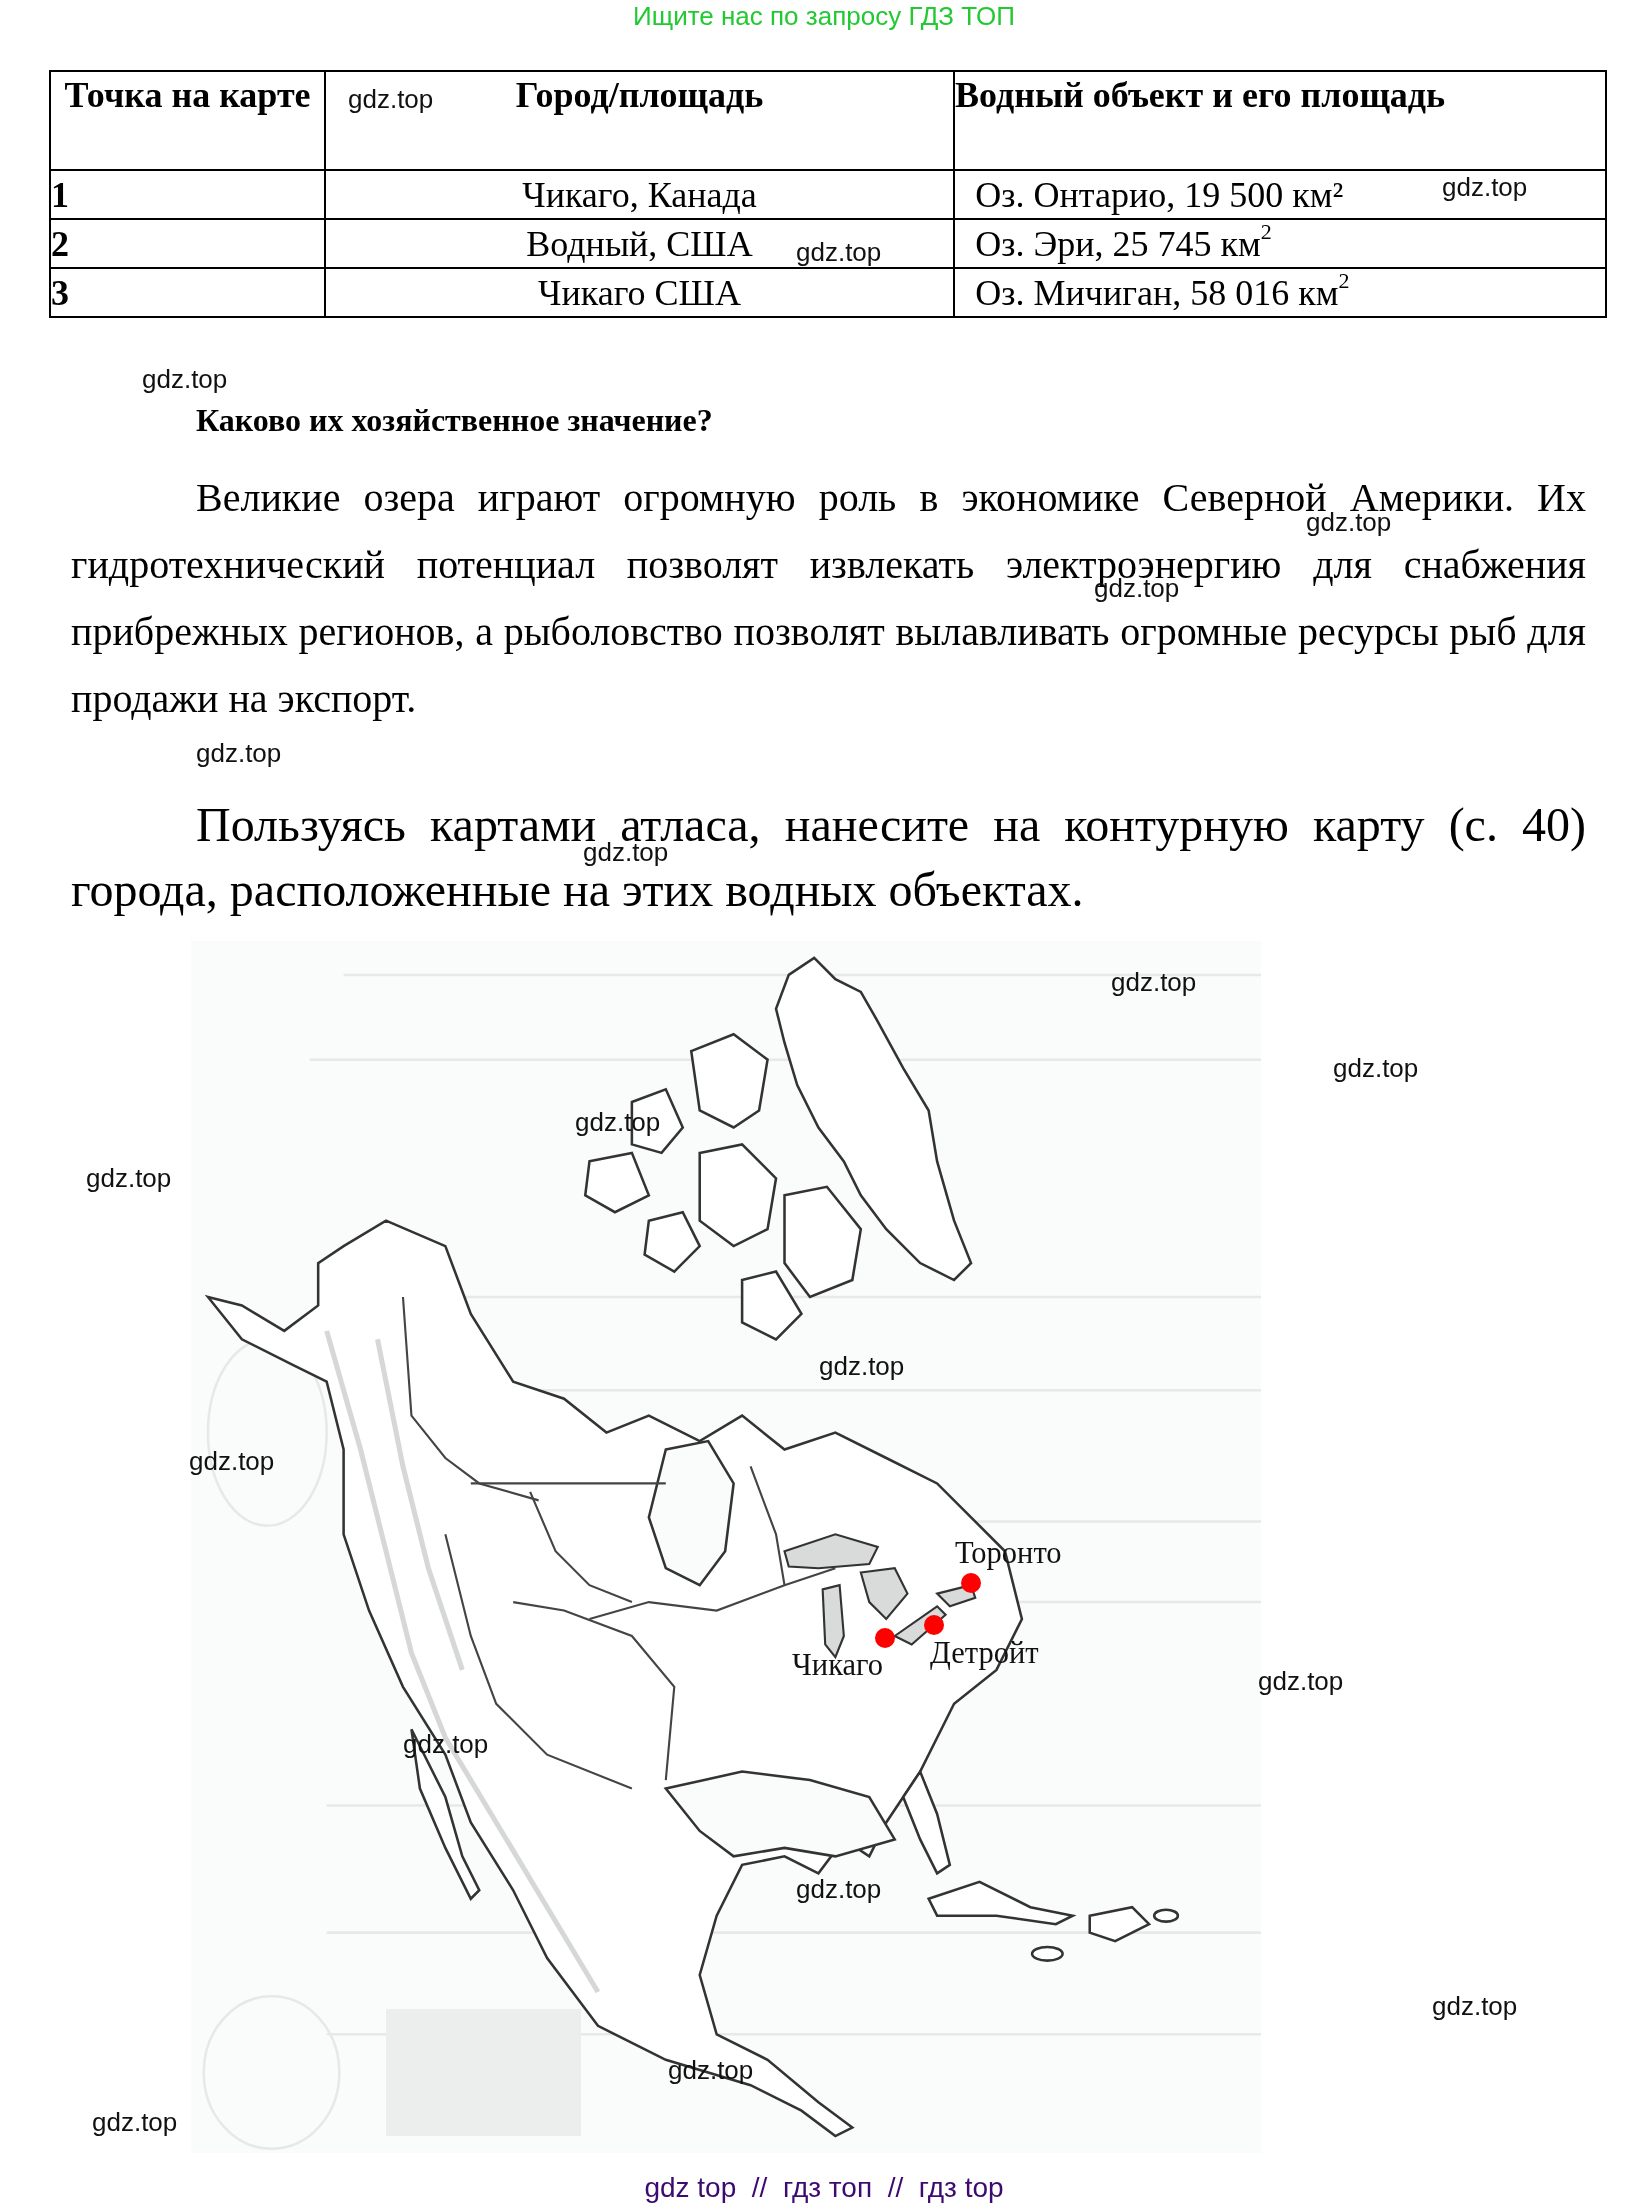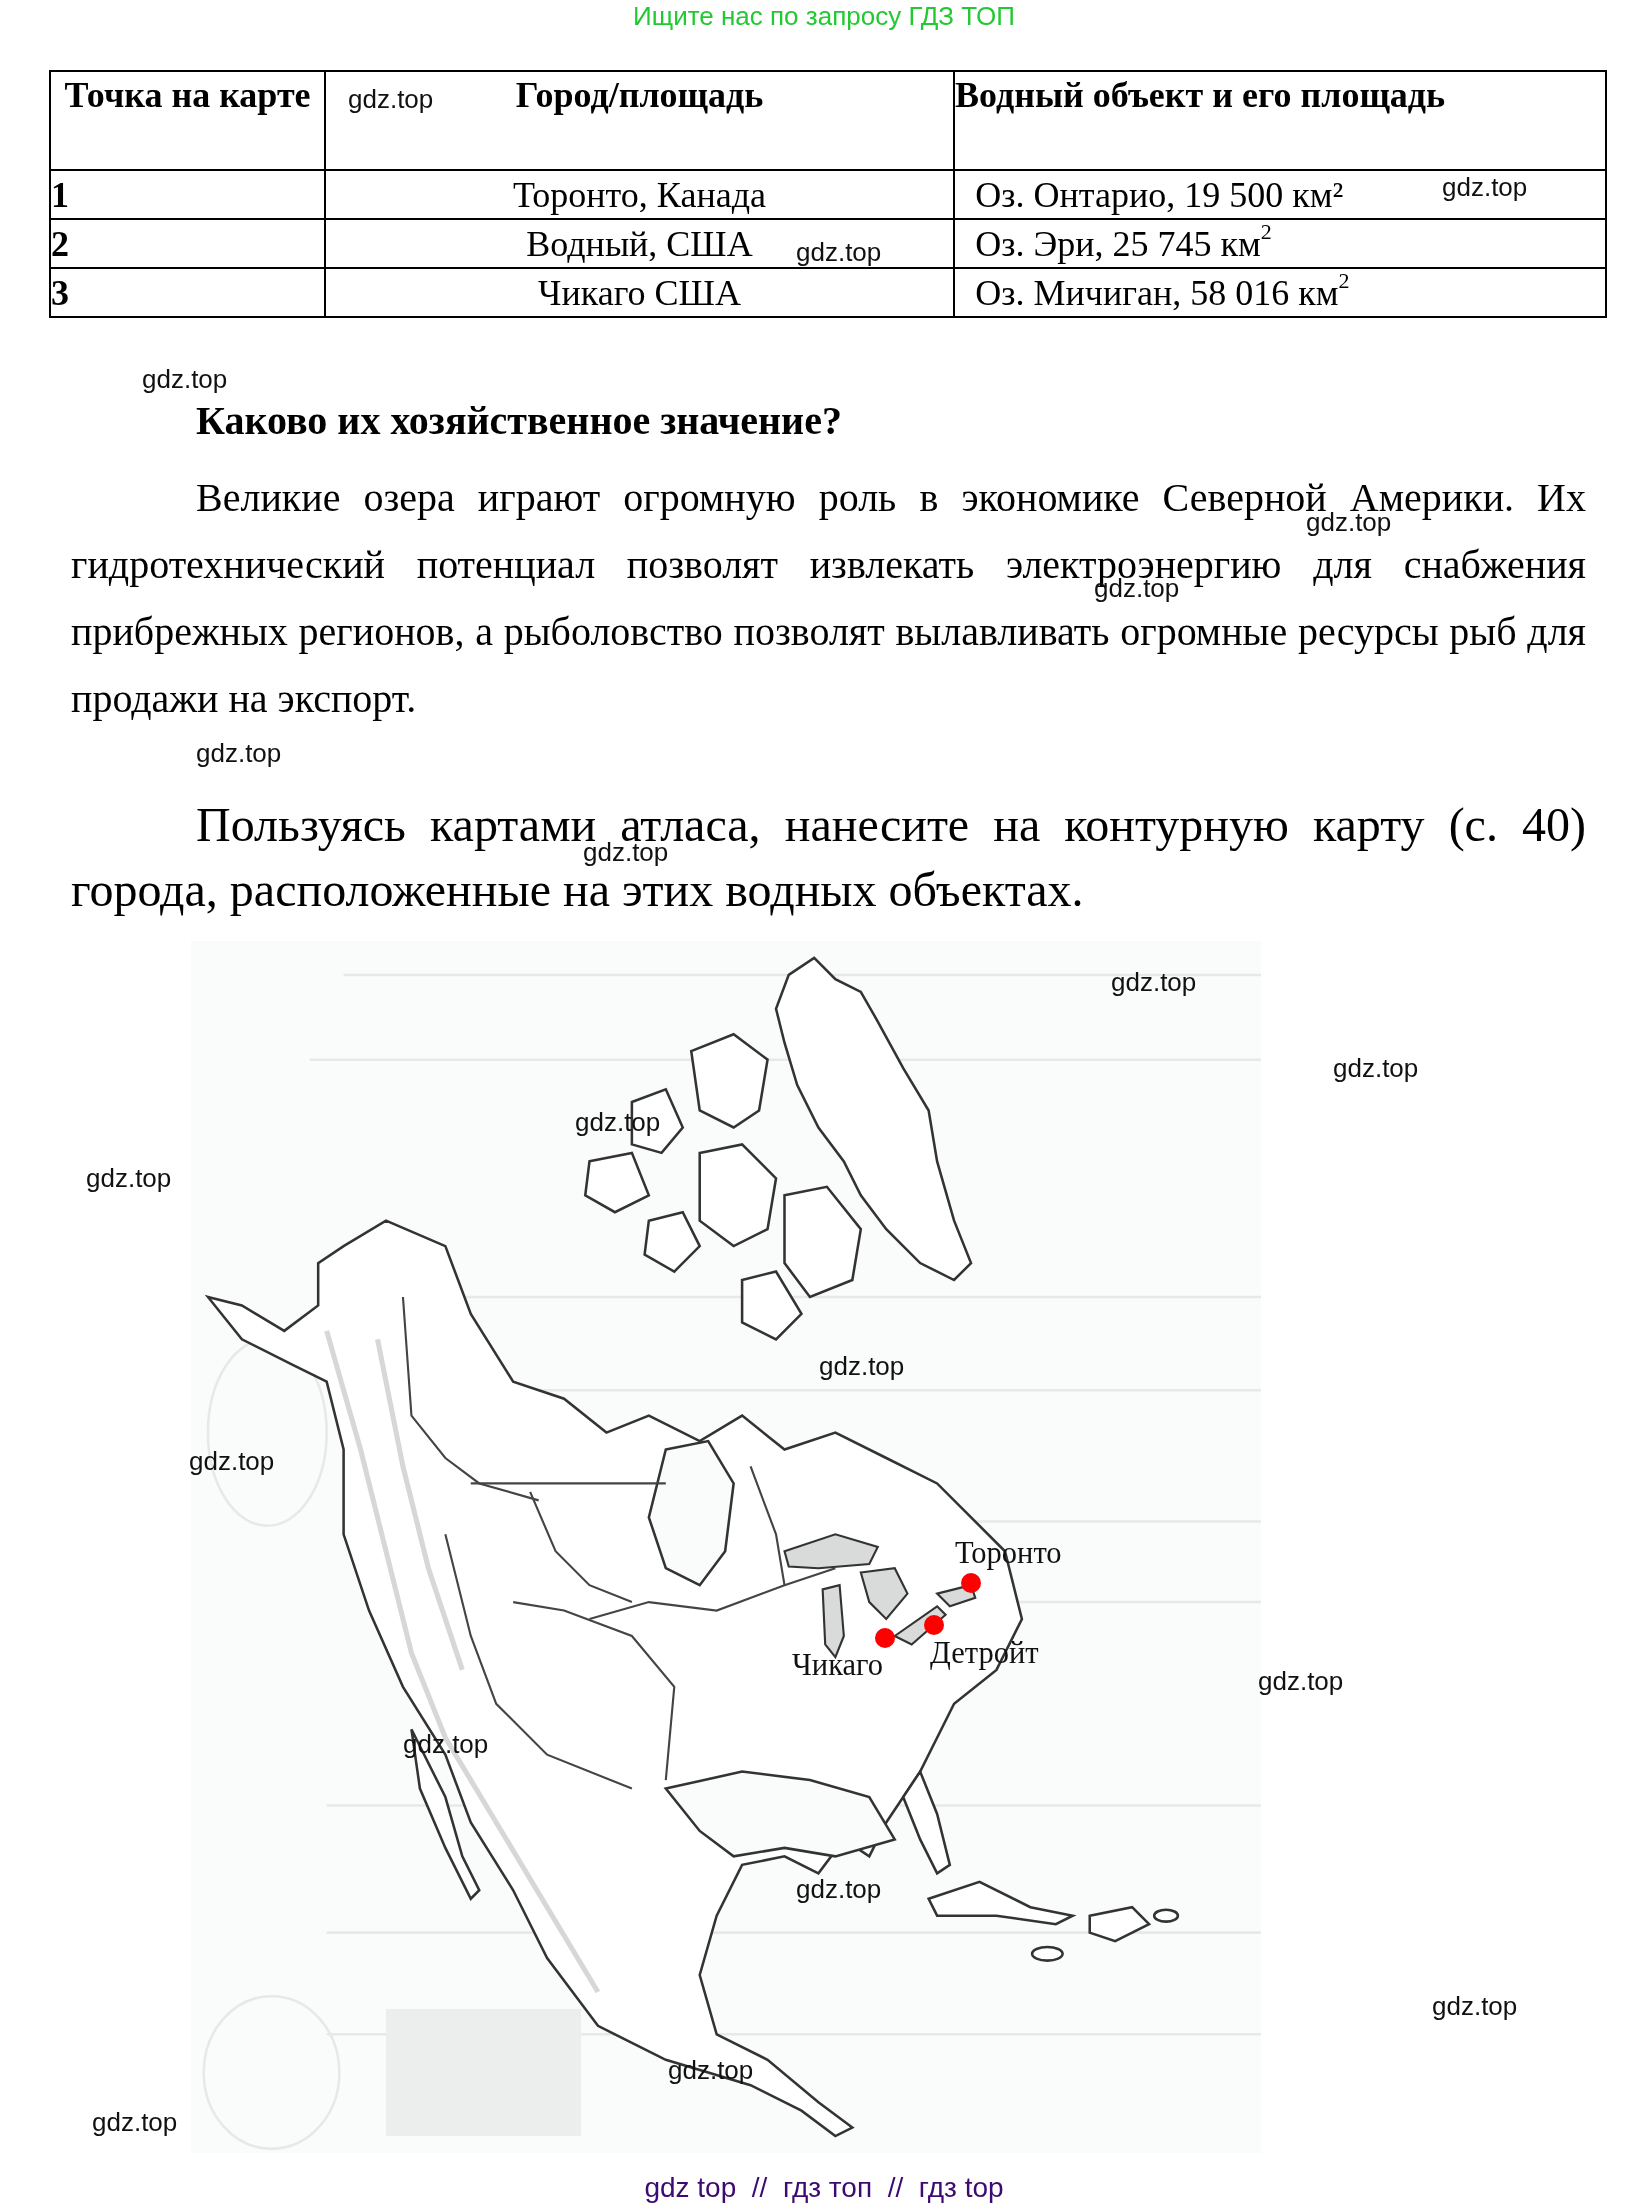--- a/index.html
+++ b/index.html
@@ -12,21 +12,21 @@
   table.answer { position:absolute; left:49px; top:70px; width:1558px; border-collapse:collapse; table-layout:fixed; }
   table.answer td, table.answer th { border:2.5px solid #000; padding:0; font-family:"Liberation Serif", serif; font-size:36px; line-height:46px; }
   table.answer th { font-weight:bold; vertical-align:top; height:97px; }
   table.answer td { height:47px; vertical-align:middle; }
   .c-num { width:273px; font-weight:bold; }
   .c-city { width:627px; text-align:center; }
   .c-water { text-align:left; padding-left:20.3px !important; }
   th.c-water { text-align:left; padding-left:0 !important; }
   sup { font-size:22px; line-height:0; position:relative; top:-3.4px; }
 
-  .question { left:196px; top:397px; font-size:40px; line-height:47px; font-weight:bold; white-space:nowrap; }
+  .question { left:196px; top:397px; font-size:32px; line-height:47px; font-weight:bold; white-space:nowrap; }
   .para { left:71px; width:1515px; top:464px; font-size:40px; line-height:67px; text-align:justify; text-indent:125px; }
   .task { left:71px; width:1515px; top:792px; font-size:48px; line-height:65px; font-weight:normal; text-align:justify; text-indent:125px; }
 
   .map { left:191px; top:941px; width:1070px; height:1212px; background:#fafbfb; overflow:hidden; }
   .map svg { width:100%; height:100%; display:block; }
   .city-dot { width:20.3px; height:20.3px; border-radius:50%; background:#ff0000; z-index:4; }
   .city-label { font-family:"Liberation Serif", serif; font-weight:normal; font-size:30.5px; line-height:34px; color:#111; white-space:nowrap; z-index:4; }
 </style>
 </head>
 <body>
@@ -35,21 +35,21 @@
 
 <table class="answer">
   <tbody>
       <tr>
     <th class="c-num">Точка на карте</th>
     <th class="c-city">Город/площадь</th>
     <th class="c-water">Водный объект и его площадь</th>
   </tr>
   <tr>
     <td class="c-num">1</td>
-    <td class="c-city">Торонто, Канада</td>
+    <td class="c-city">Чикаго, Канада</td>
     <td class="c-water"><span>Оз. Онтарио, 19 500 км²</span></td>
   </tr>
   <tr>
     <td class="c-num">2</td>
     <td class="c-city">Водный, США</td>
     <td class="c-water"><span>Оз. Эри, 25 745 км</span><sup>2</sup></td>
   </tr>
   <tr>
     <td class="c-num">3</td>
     <td class="c-city">Чикаго США</td>

